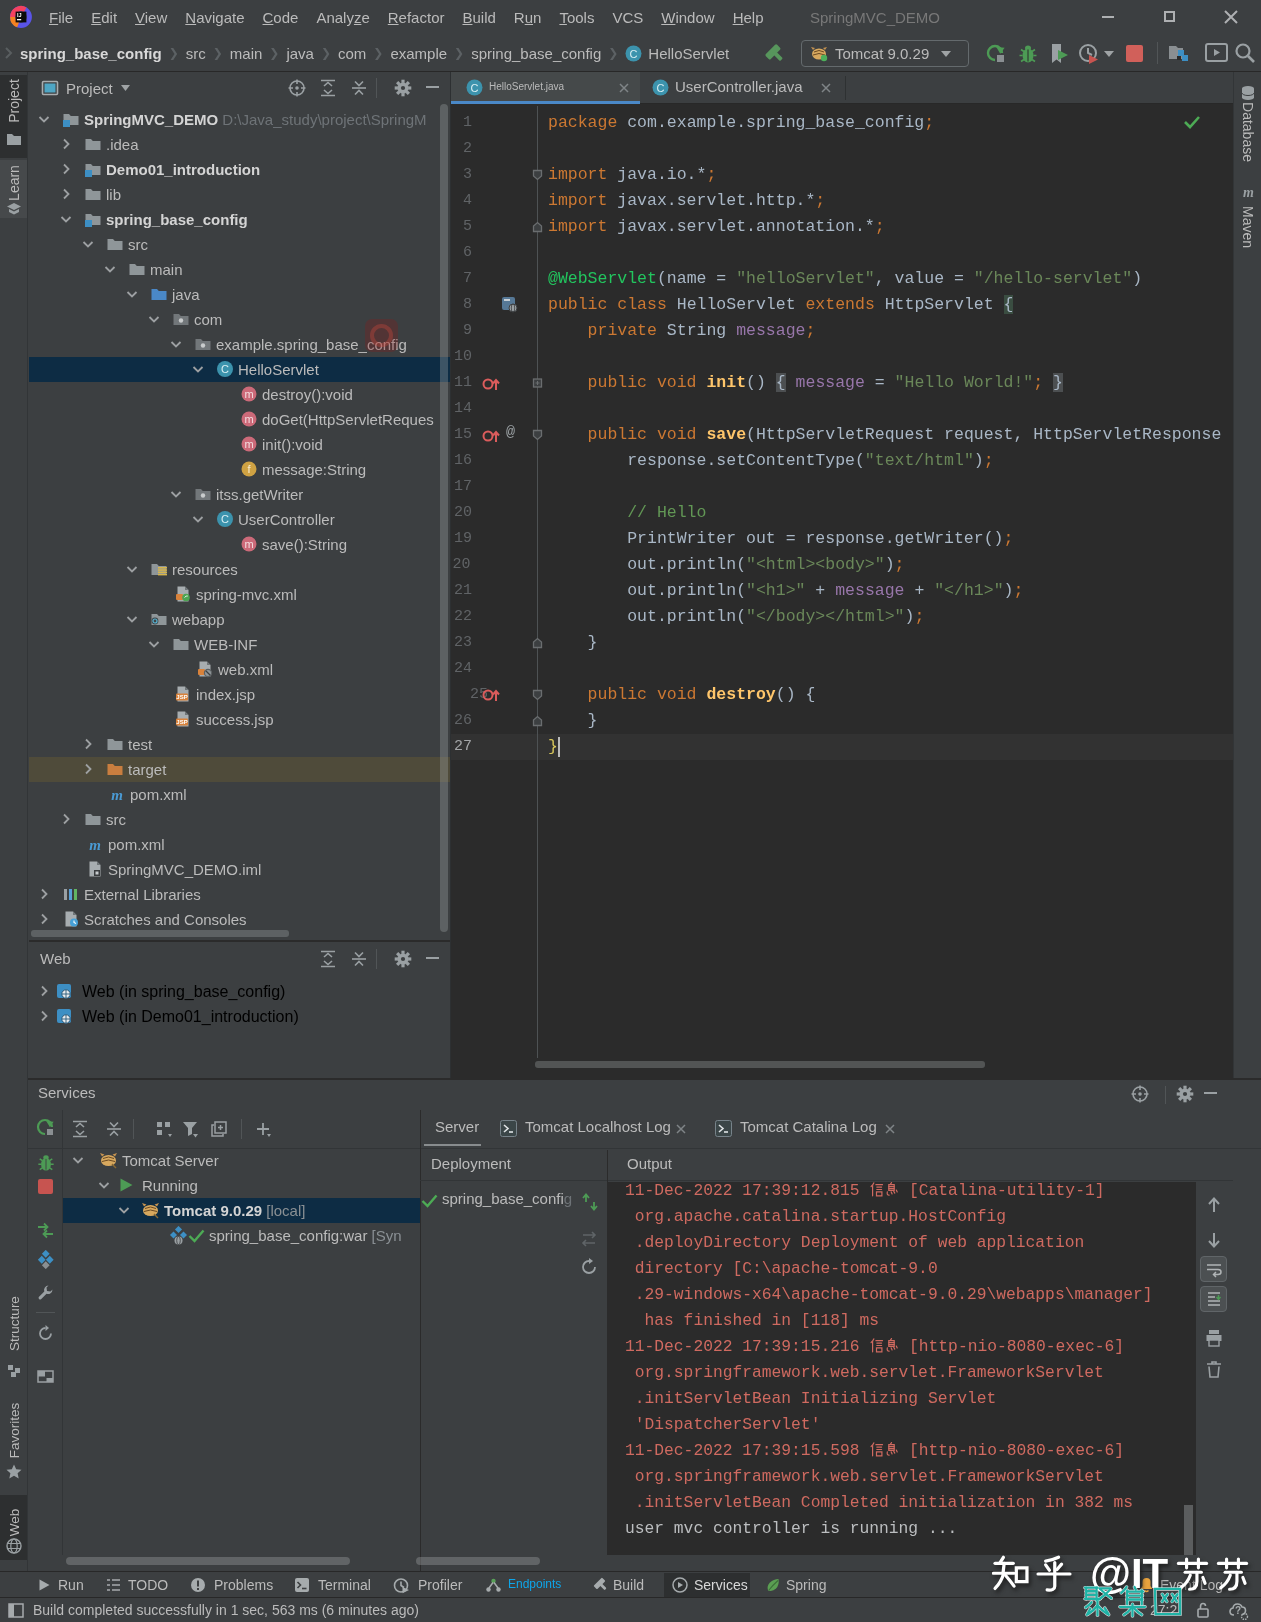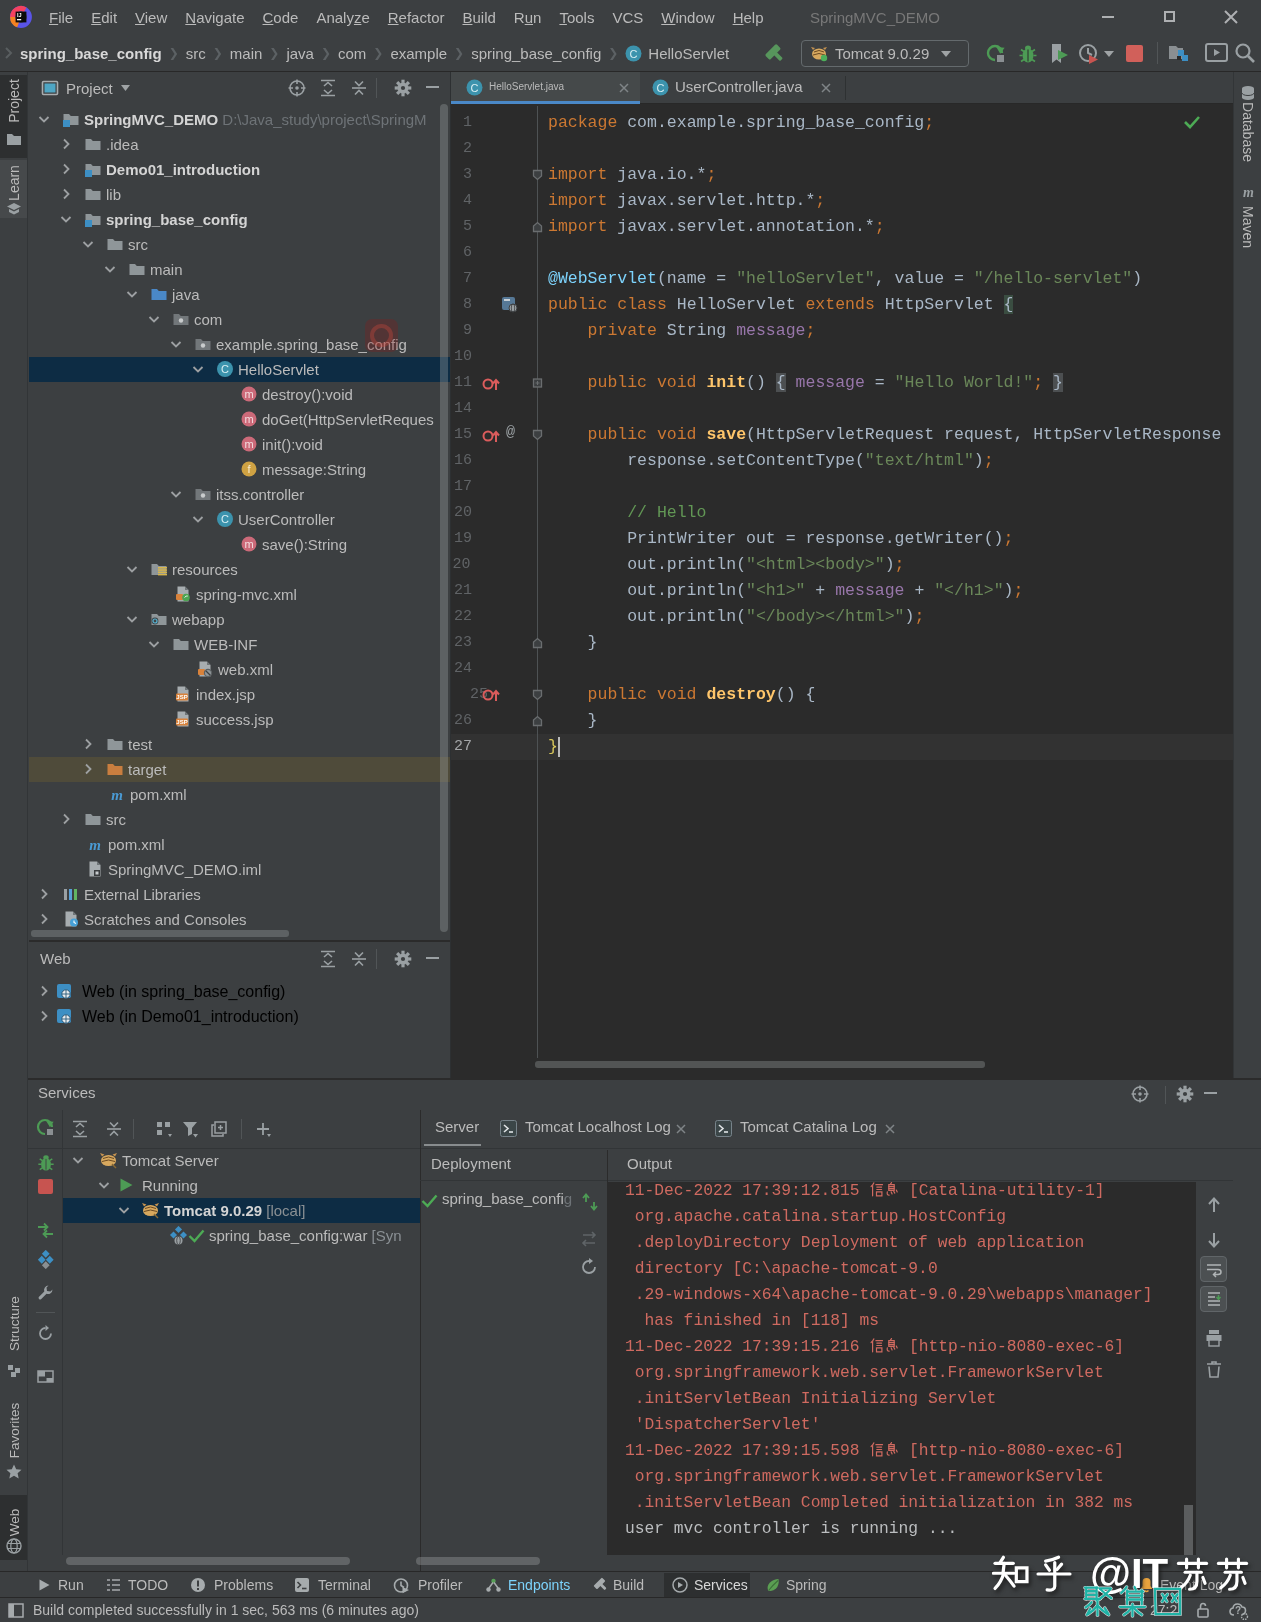--- a/index.html
+++ b/index.html
@@ -32,21 +32,21 @@
   .tlabel { position:absolute; line-height:25px; }
   .bold { font-weight:bold; color:#d4d4d4; }
   .gray { color:#6e7377; }
   
   #editor { left:451px; top:72px; width:782px; height:1006px; background:#2b2b2b; }
   #tabbar { position:absolute; left:0; top:0; width:782px; height:32px; background:#3c3f41; border-bottom:1px solid #282828;}
   .codeline { position:absolute; left:0; height:26px; line-height:26px; white-space:pre;
      font-family:"Liberation Mono",monospace; font-size:16.5px; color:#a9b7c6; }
   .lnum { position:absolute; width:21px; text-align:right; color:#606366;
      font-family:"Liberation Mono",monospace; font-size:15px; height:26px; line-height:26px;}
-  .kw { color:#cc7832; } .str { color:#6a8759; } .ann { color:#7dd3fc;margin-top:47px; }
+  .kw { color:#cc7832; } .str { color:#6a8759; } .ann { color:#22c55e;margin-top:47px; }
   .fld { color:#9876aa; } .mtd { color:#ffc66b; font-weight:bold;} .cmt { color:#629755; }
   .smc { color:#cc7832; }
   
   #rightstrip { left:1233px; top:72px; width:28px; height:1525px; background:#3c3f41; border-left:1px solid #323537;}
   
   #services { left:28px; top:1078px; width:1233px; height:493px; background:#3c3f41; border-top:2px solid #2b2b2b; }
   .logline { position:absolute; white-space:pre; font-family:"Liberation Mono",monospace;
      font-size:16.3px; color:#cf6a60; height:26px; line-height:26px; }
   
   #btoolbar { left:0; top:1571px; width:1261px; height:26px; background:#3c3f41; border-top:1px solid #282828; }
@@ -378,21 +378,21 @@
           <span class="tlabel" style="left:233px;">message:String</span>
         </div>
       <div class="trow" style="top:410px;">
           <svg class="abs" style="left:139px;top:4px;" width="16" height="16" viewBox="0 0 16 16">
             <path d="M3.5 6 L8 10.5 L12.5 6" stroke="#9da0a2" stroke-width="1.8" fill="none"></path>
           </svg>
           <svg class="abs" style="left:165px;top:3px;" width="18" height="18" viewBox="0 0 18 18">
             <path d="M1.5 4 L7 4 L8.8 6 L16.5 6 L16.5 15 L1.5 15 Z" fill="#72777a"></path>
             <circle cx="9" cy="10.5" r="2.2" fill="#c8cbcc"></circle>
           </svg>
-          <span class="tlabel" style="left:187px;">itss.controller</span>
+          <span class="tlabel" style="left:187px;">itss.getWriter</span>
         </div>
       <div class="trow" style="top:435px;">
           <svg class="abs" style="left:161px;top:4px;" width="16" height="16" viewBox="0 0 16 16">
             <path d="M3.5 6 L8 10.5 L12.5 6" stroke="#9da0a2" stroke-width="1.8" fill="none"></path>
           </svg>
           <svg class="abs" style="left:187px;top:3px;" width="18" height="18" viewBox="0 0 18 18">
             <circle cx="9" cy="9" r="8" fill="#3c93ad"></circle>
             <text x="9" y="13" font-size="11" fill="#d9eef3" text-anchor="middle" font-family="Liberation Sans">C</text>
           </svg>
           <span class="tlabel" style="left:209px;">UserController</span>
@@ -1027,21 +1027,21 @@
         <path d="M8 4.5 L8 8.5 L11 10.5" stroke="#a6abad" stroke-width="1.6" fill="none"></path>
         <path d="M9.5 10 L16 13 L9.5 16.2 Z" fill="#a6abad"></path>
       </svg>
     <span class="abs" style="left:418px;top:5px;color:#bbbbbb;font-size:14px;">Profiler</span>
     <svg class="abs" style="left:485px;top:5px;" width="17" height="16" viewBox="0 0 17 16">
         <circle cx="3.5" cy="12.5" r="2.2" fill="#a6abad"></circle>
         <circle cx="13.5" cy="12.5" r="2.2" fill="#a6abad"></circle>
         <circle cx="8.5" cy="4" r="2.2" fill="#58a158"></circle>
         <path d="M4 11 L8 5.5 M9 5.5 L13 11" stroke="#a6abad" stroke-width="1.5"></path>
       </svg>
-    <span class="abs" style="left:508px;top:5px;color:#7dd3fc;font-size:14px;">Endpoints</span>
+    <span class="abs" style="left:508px;top:5px;color:#0ea5e9;font-size:12px;">Endpoints</span>
     <svg class="abs" style="left:592px;top:4px;" width="17" height="17" viewBox="0 0 17 17">
         <g transform="rotate(-45 8.5 8.5)">
           <rect x="2.5" y="4.5" width="12" height="5" rx="1" fill="#a6abad"></rect>
           <rect x="7.3" y="7.5" width="2.8" height="8" rx="1" fill="#a6abad"></rect>
         </g>
       </svg>
     <span class="abs" style="left:613px;top:5px;color:#bbbbbb;font-size:14px;">Build</span>
     <svg class="abs" style="left:672px;top:5px;" width="16" height="16" viewBox="0 0 16 16">
         <circle cx="8" cy="8" r="7" stroke="#a6abad" stroke-width="1.5" fill="none"></circle>
         <path d="M6 5 L11 8 L6 11 Z" fill="#a6abad"></path>

